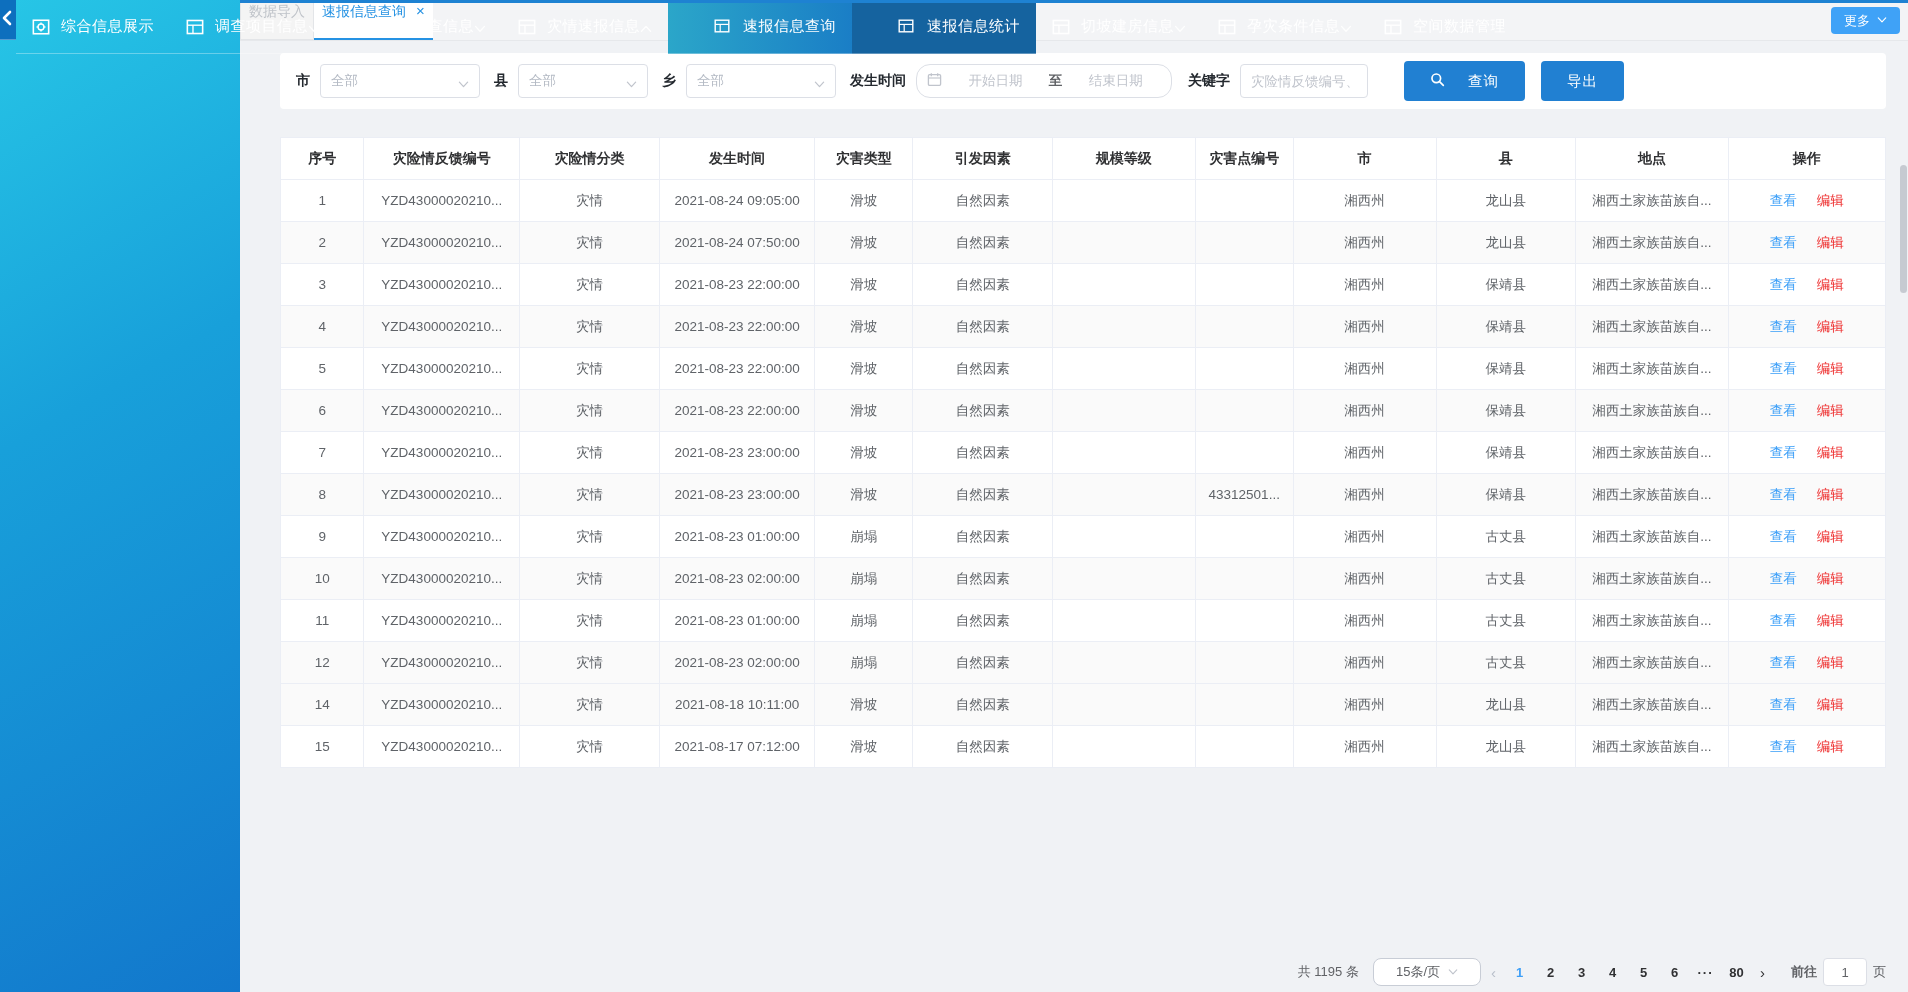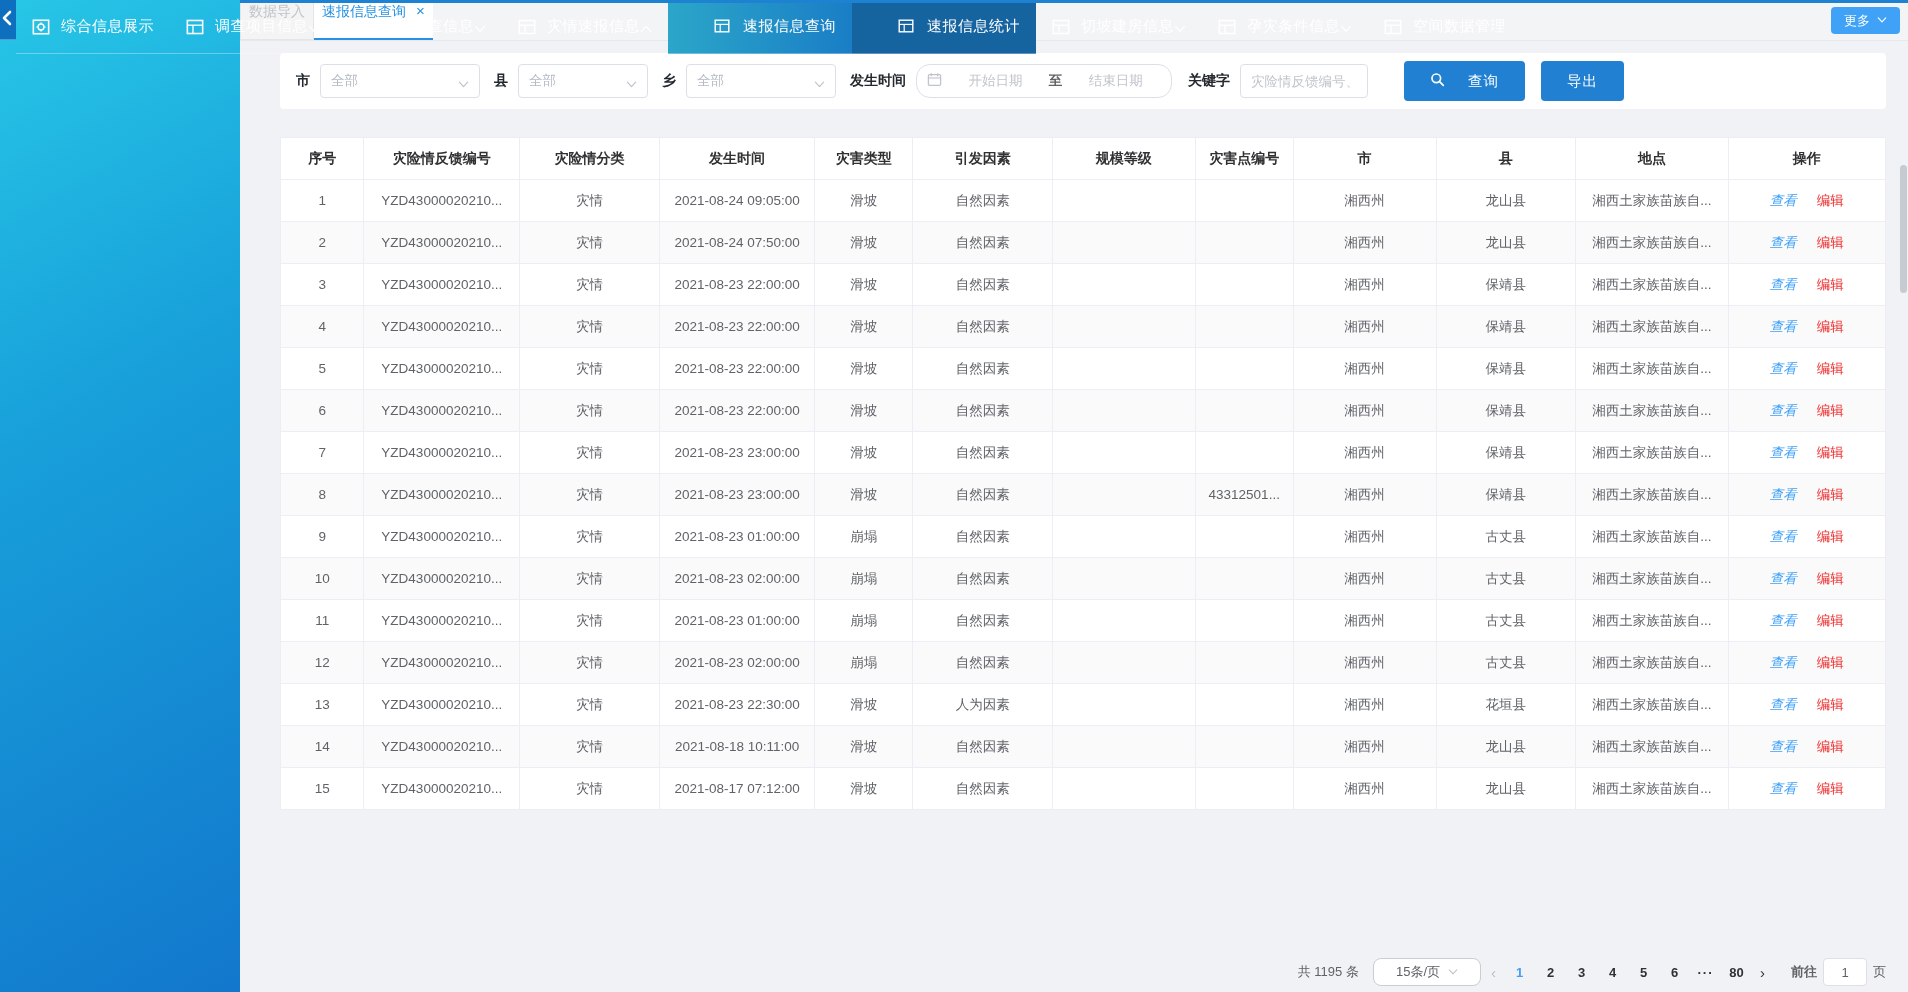--- a/index.html
+++ b/index.html
@@ -57,21 +57,21 @@
 
   
   .table-wrap { margin-top:28px; background:#fff; }
   table { width:100%; border-collapse:collapse; table-layout:fixed; }
   th,td { border:1px solid #ebeef5; text-align:center; white-space:nowrap;
     overflow:hidden; text-overflow:ellipsis; }
   th { height:42px; font-size:14px; font-weight:700; color:#303133; background:#fff; }
   td { height:42px; font-size:13.5px; color:#5f6368; }
   tr.stripe td { background:#fafafa; }
   td a { text-decoration:none; font-size:13.5px; cursor:pointer; }
-  a.view { color:#3a9ef8; margin-right:20px;font-style:italic; }
+  a.view { color:#3a9ef8; margin-right:20px; }
   a.edit { color:#ee2c2c; }
 
   
   .pager { position:absolute; right:22px; bottom:6px; display:flex; align-items:center;
     font-size:13px; color:#606266; }
   .pg-total { margin-right:14px; }
   .pg-size { height:28px; border:1px solid #c8cdd6; border-radius:8px; background:#fff;
     display:inline-flex; align-items:center; padding:0 22px; gap:8px; cursor:pointer; color:#606266; }
   .pg-arrow { margin:0 10px; font-size:15px; cursor:pointer; background:none; border:none;
     color:#303133; font-family:inherit; }
@@ -477,34 +477,20 @@
             <td>2021-08-23 02:00:00</td>
             <td>崩塌</td>
             <td>自然因素</td>
             <td></td>
             <td></td>
             <td>湘西州</td>
             <td>古丈县</td>
             <td>湘西土家族苗族自...</td>
             <td><a class="view">查看</a><a class="edit">编辑</a></td>
           </tr>
-          <tr class="">
-            <td>13</td>
-            <td>YZD43000020210...</td>
-            <td>灾情</td>
-            <td>2021-08-23 22:30:00</td>
-            <td>滑坡</td>
-            <td>人为因素</td>
-            <td></td>
-            <td></td>
-            <td>湘西州</td>
-            <td>花垣县</td>
-            <td>湘西土家族苗族自...</td>
-            <td><a class="view">查看</a><a class="edit">编辑</a></td>
-          </tr>
           <tr class="stripe">
             <td>14</td>
             <td>YZD43000020210...</td>
             <td>灾情</td>
             <td>2021-08-18 10:11:00</td>
             <td>滑坡</td>
             <td>自然因素</td>
             <td></td>
             <td></td>
             <td>湘西州</td>

